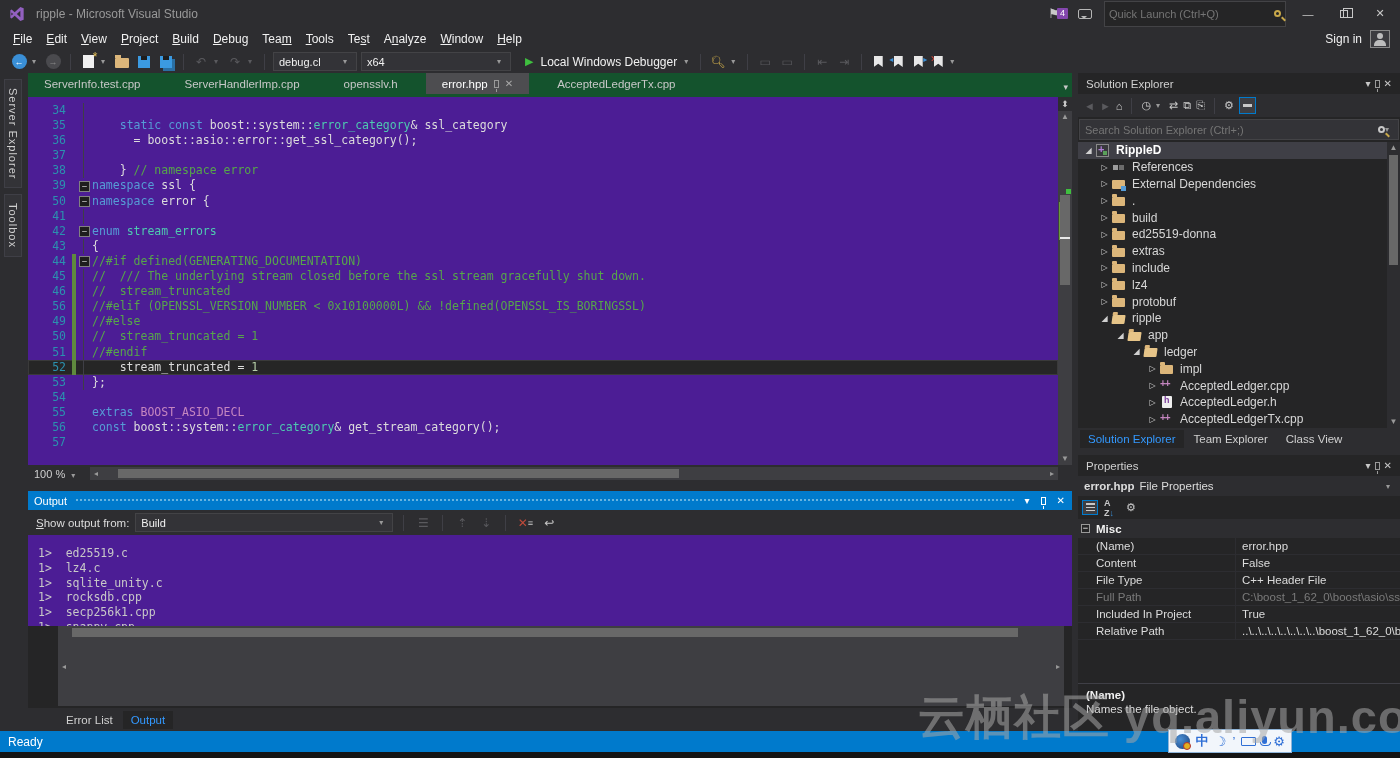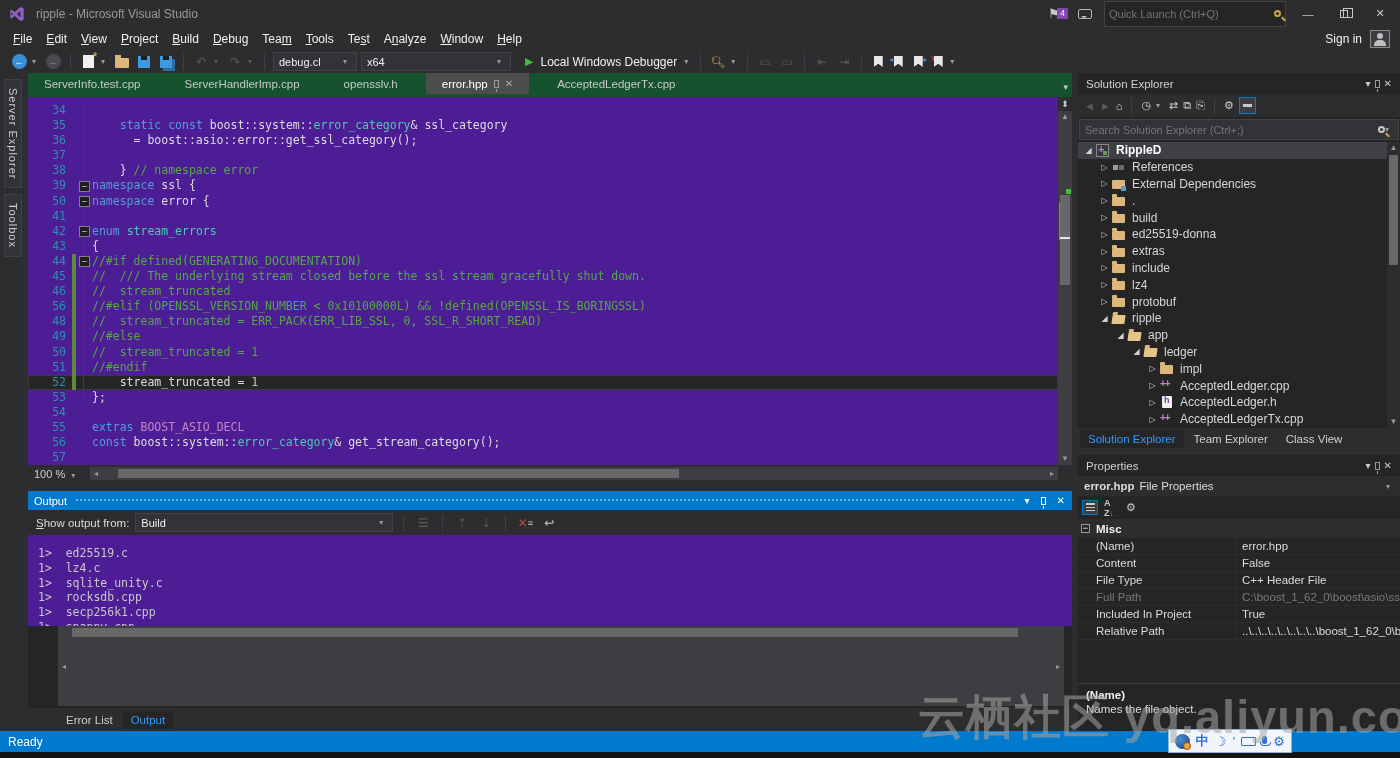--- a/index.html
+++ b/index.html
@@ -348,21 +348,20 @@
         <div class="cline"><span class="ln">38</span><span class="chg"></span><span class="foldcol guide"></span><span class="codetxt"><span class="tk-p">    } </span><span class="tk-c">// namespace error</span></span></div>
         <div class="cline"><span class="ln">39</span><span class="chg"></span><span class="foldcol box"></span><span class="codetxt"><span class="tk-k">namespace</span><span class="tk-p"> ssl {</span></span></div>
         <div class="cline"><span class="ln">50</span><span class="chg"></span><span class="foldcol box"></span><span class="codetxt"><span class="tk-k">namespace</span><span class="tk-p"> error {</span></span></div>
         <div class="cline"><span class="ln">41</span><span class="chg"></span><span class="foldcol guide"></span><span class="codetxt"></span></div>
         <div class="cline"><span class="ln">42</span><span class="chg"></span><span class="foldcol box"></span><span class="codetxt"><span class="tk-k">enum</span><span class="tk-p"> </span><span class="tk-t">stream_errors</span></span></div>
         <div class="cline"><span class="ln">43</span><span class="chg"></span><span class="foldcol guide"></span><span class="codetxt"><span class="tk-p">{</span></span></div>
         <div class="cline"><span class="ln">44</span><span class="chg on"></span><span class="foldcol box"></span><span class="codetxt"><span class="tk-c">//#if defined(GENERATING_DOCUMENTATION)</span></span></div>
         <div class="cline"><span class="ln">45</span><span class="chg on"></span><span class="foldcol guide"></span><span class="codetxt"><span class="tk-c">//  /// The underlying stream closed before the ssl stream gracefully shut down.</span></span></div>
         <div class="cline"><span class="ln">46</span><span class="chg on"></span><span class="foldcol guide"></span><span class="codetxt"><span class="tk-c">//  stream_truncated</span></span></div>
         <div class="cline"><span class="ln">56</span><span class="chg on"></span><span class="foldcol guide"></span><span class="codetxt"><span class="tk-c">//#elif (OPENSSL_VERSION_NUMBER &lt; 0x10100000L) &amp;&amp; !defined(OPENSSL_IS_BORINGSSL)</span></span></div>
-        <div class="cline"><span class="ln">48</span><span class="chg on"></span><span class="foldcol guide"></span><span class="codetxt"><span class="tk-c">//  stream_truncated = ERR_PACK(ERR_LIB_SSL, 0, SSL_R_SHORT_READ)</span></span></div>
         <div class="cline"><span class="ln">49</span><span class="chg on"></span><span class="foldcol guide"></span><span class="codetxt"><span class="tk-c">//#else</span></span></div>
         <div class="cline"><span class="ln">50</span><span class="chg on"></span><span class="foldcol guide"></span><span class="codetxt"><span class="tk-c">//  stream_truncated = 1</span></span></div>
         <div class="cline"><span class="ln">51</span><span class="chg on"></span><span class="foldcol guide"></span><span class="codetxt"><span class="tk-c">//#endif</span></span></div>
         <div class="cline cur"><span class="ln">52</span><span class="chg on"></span><span class="foldcol guide"></span><span class="codetxt"><span class="tk-p">    stream_truncated = </span><span class="tk-n">1</span></span></div>
         <div class="cline"><span class="ln">53</span><span class="chg"></span><span class="foldcol guide"></span><span class="codetxt"><span class="tk-p">};</span></span></div>
         <div class="cline"><span class="ln">54</span><span class="chg"></span><span class="foldcol"></span><span class="codetxt"></span></div>
         <div class="cline"><span class="ln">55</span><span class="chg"></span><span class="foldcol"></span><span class="codetxt"><span class="tk-k">extras</span><span class="tk-p"> </span><span class="tk-m">BOOST_ASIO_DECL</span></span></div>
         <div class="cline"><span class="ln">56</span><span class="chg"></span><span class="foldcol"></span><span class="codetxt"><span class="tk-k">const</span><span class="tk-p"> boost::system::</span><span class="tk-t">error_category</span><span class="tk-p">&amp; get_stream_category();</span></span></div>
         <div class="cline"><span class="ln">57</span><span class="chg"></span><span class="foldcol"></span><span class="codetxt"></span></div>
       </div>

